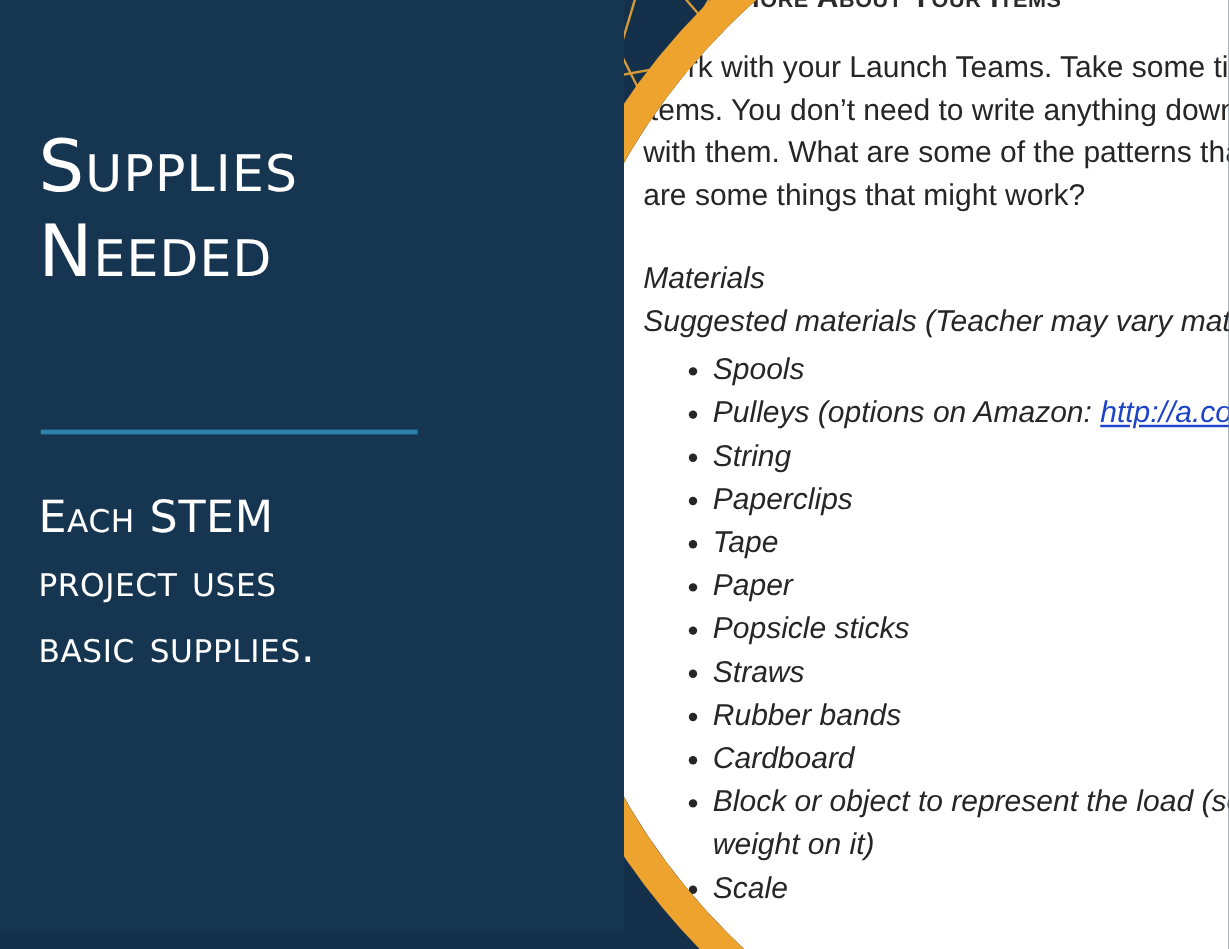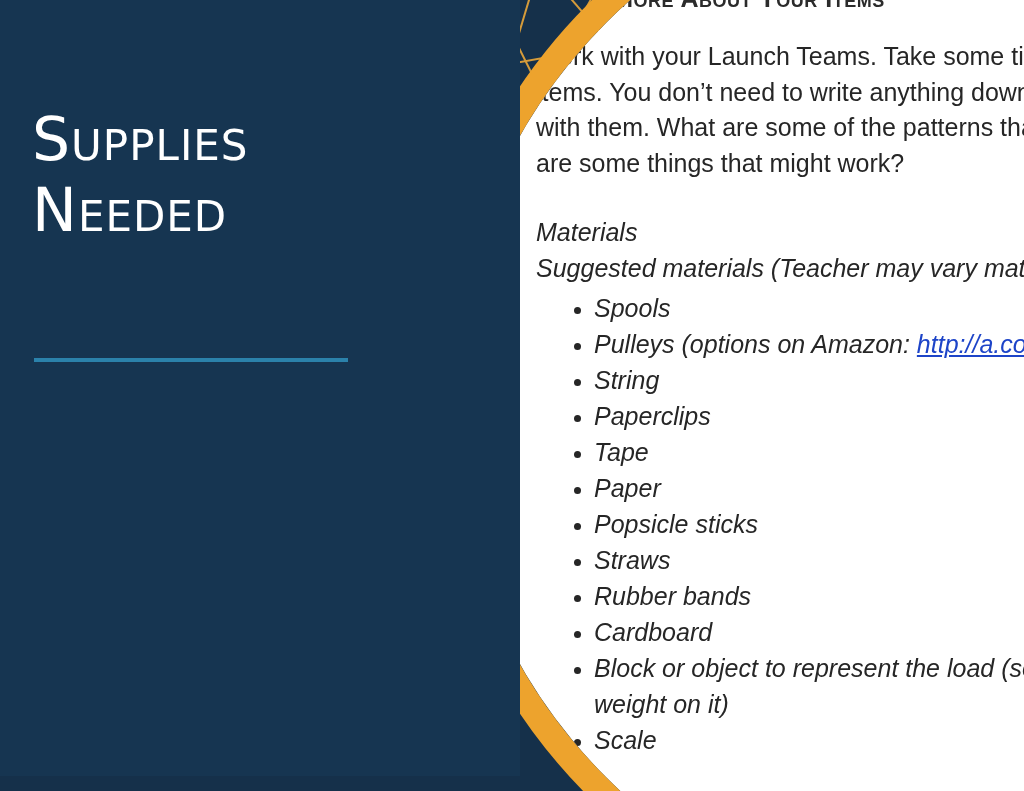--- a/index.html
+++ b/index.html
@@ -198,15 +198,18 @@
   </div>
 
   <div class="gold-arc"></div>
 
   <div class="left-panel">
     <div class="title-block">
       <h1 class="slide-title">Supplies
 Needed</h1>
     </div>
     <div class="rule"></div>
+    <p class="subtitle">Each STEM
+project uses
+basic supplies.</p>
   </div>
 
 </div>
 
 </body></html>

